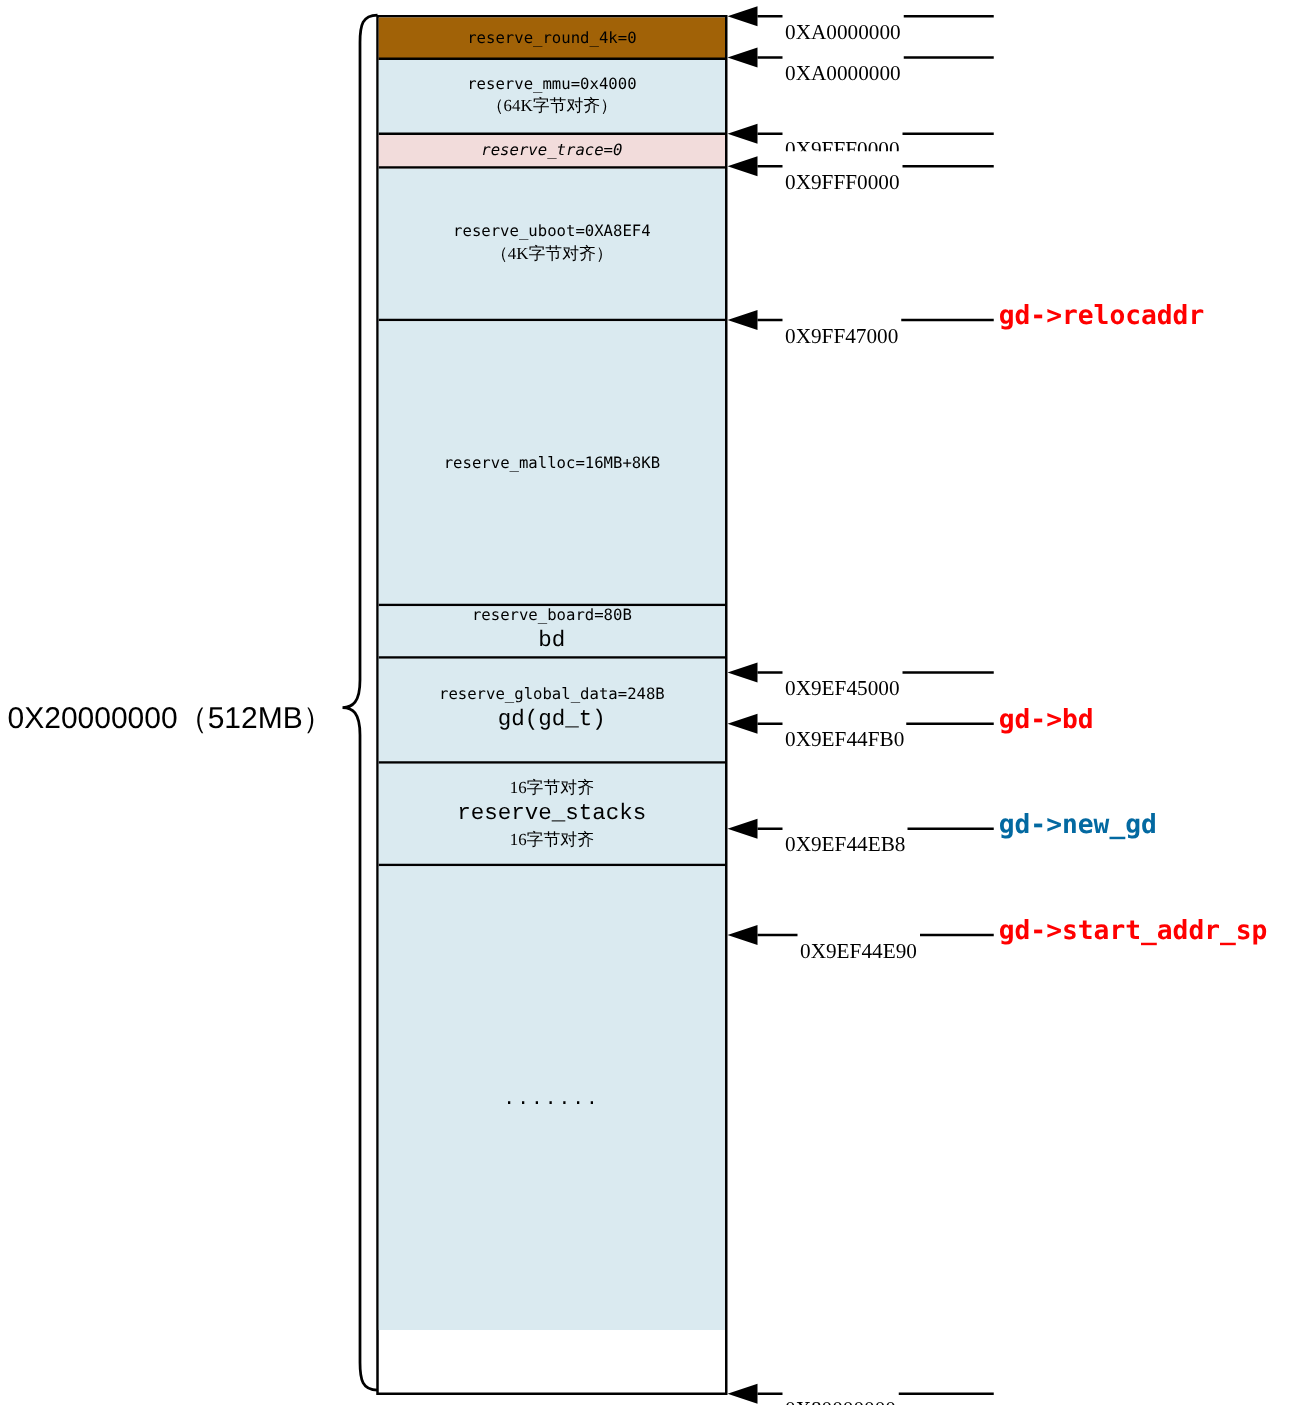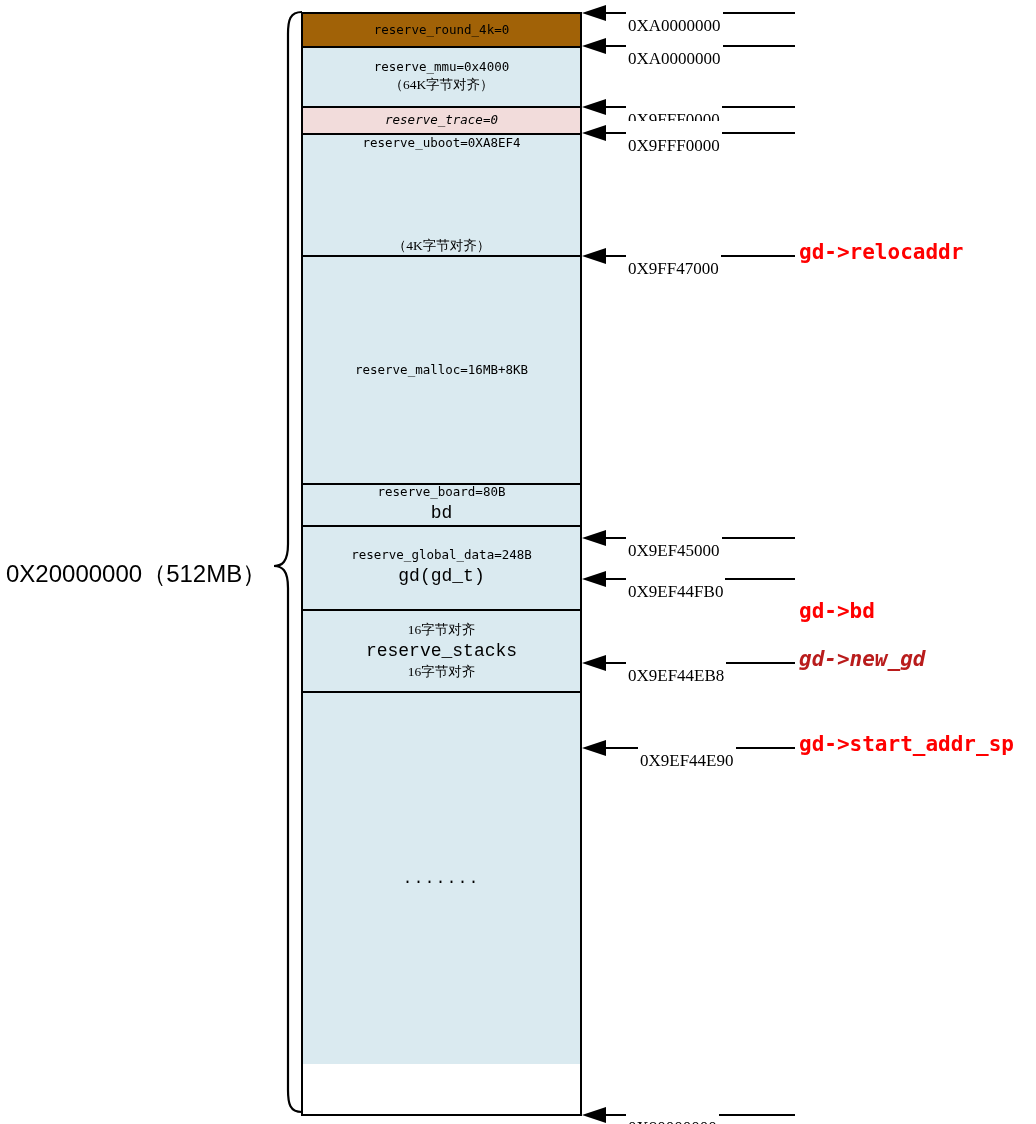--- a/index.html
+++ b/index.html
@@ -142,21 +142,21 @@
   <div class="mem-block" style="height: 34px; background: #a16207;">
         <div class="">reserve_round_4k=0</div>
       </div>
       <div class="mem-block" style="height: 60px; background: rgb(218, 234, 240);">
         <div class="">reserve_mmu=0x4000</div>
         <div class="line-cn">（64K字节对齐）</div>
       </div>
       <div class="mem-block" style="height: 27px; background: rgb(242, 220, 219); font-style: italic;">
         <div class="">reserve_trace=0</div>
       </div>
-      <div class="mem-block" style="height: 122px; background: rgb(218, 234, 240); justify-content: space-between;">
+      <div class="mem-block" style="height: 122px; background: rgb(218, 234, 240);">
         <div class="">reserve_uboot=0XA8EF4</div>
         <div class="line-cn">（4K字节对齐）</div>
       </div>
       <div class="mem-block" style="height: 228px; background: rgb(218, 234, 240);">
         <div class="">reserve_malloc=16MB+8KB</div>
       </div>
       <div class="mem-block" style="height: 42px; background: rgb(218, 234, 240);">
         <div class="">reserve_board=80B</div>
         <div class="line2">bd</div>
       </div>
@@ -202,27 +202,27 @@
     </div>
     <div class="callout" style="top: 538px;">
       <div class="arrow-head"></div>
       <div class="lead-line" style="width: 189px;"></div>
       <div class="addr" style="left: 44px;">0X9EF45000</div>
     </div>
     <div class="callout" style="top: 579px;">
       <div class="arrow-head"></div>
       <div class="lead-line" style="width: 189px;"></div>
       <div class="addr" style="left: 44px;">0X9EF44FB0</div>
-      <div class="gd-label" style="left: 217px; color: rgb(255, 0, 0); margin-top: 36px;">gd-&gt;bd</div>
+      <div class="gd-label" style="left: 217px; color: rgb(255, 0, 0);">gd-&gt;bd</div>
     </div>
     <div class="callout" style="top: 663px;">
       <div class="arrow-head"></div>
       <div class="lead-line" style="width: 189px;"></div>
       <div class="addr" style="left: 44px;">0X9EF44EB8</div>
-      <div class="gd-label" style="left: 217px; color: #b91c1c; font-style: italic;">gd-&gt;new_gd</div>
+      <div class="gd-label" style="left: 217px; color: #0369a1;">gd-&gt;new_gd</div>
     </div>
     <div class="callout" style="top: 748px;">
       <div class="arrow-head"></div>
       <div class="lead-line" style="width: 189px;"></div>
       <div class="addr" style="left: 44px; margin-left: 12px;">0X9EF44E90</div>
       <div class="gd-label" style="left: 217px; color: rgb(255, 0, 0);">gd-&gt;start_addr_sp</div>
     </div>
     <div class="callout" style="top: 1115px;">
       <div class="arrow-head"></div>
       <div class="lead-line" style="width: 189px;"></div>

